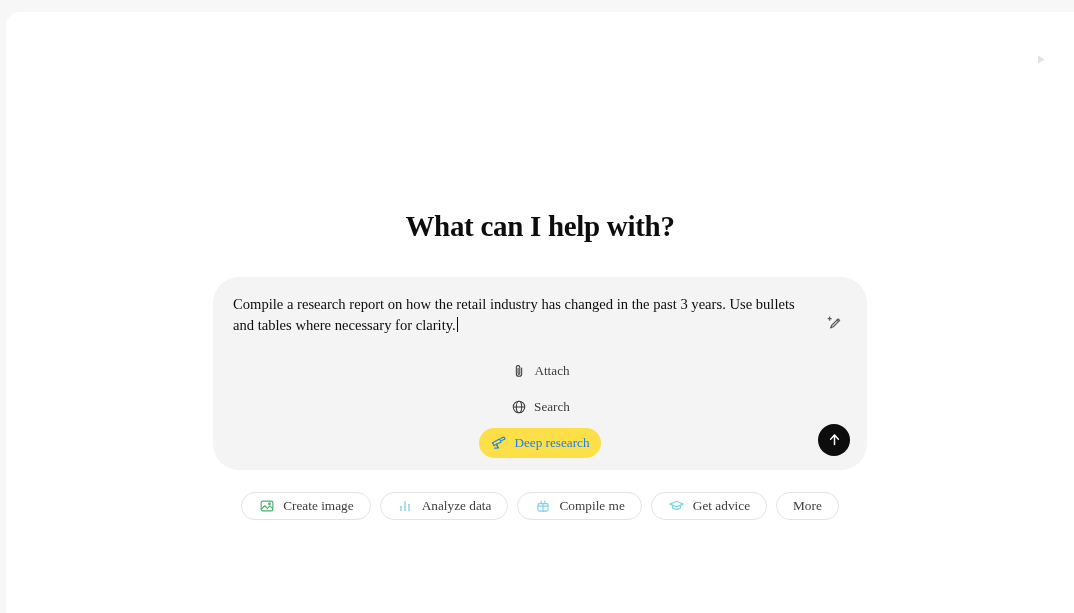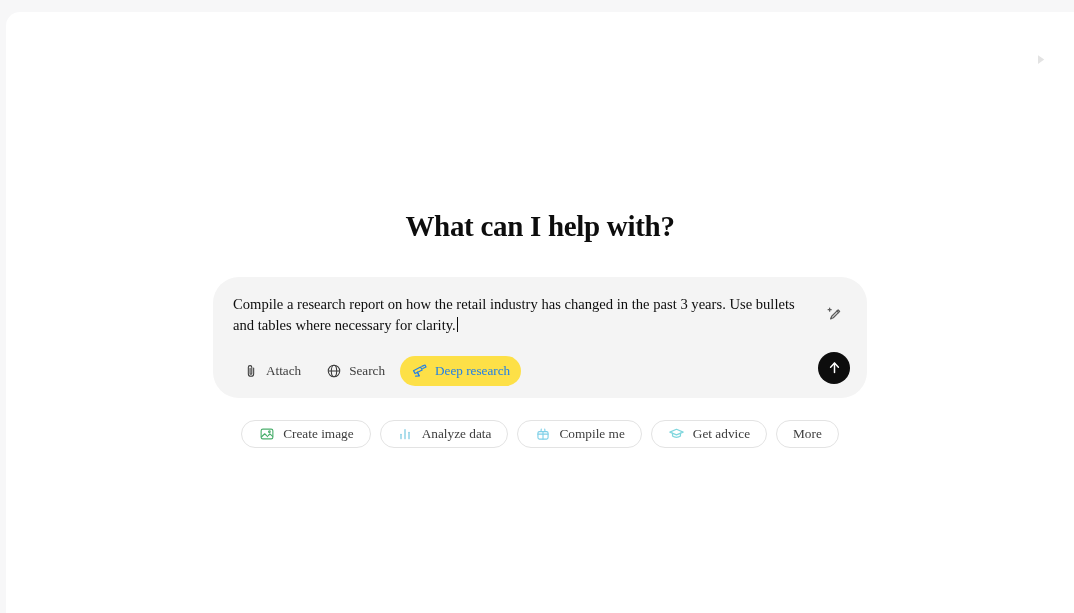--- a/index.html
+++ b/index.html
@@ -63,21 +63,21 @@
   #composer {
     margin-top: 31px;
     background: #f4f4f4;
     border-radius: 26px;
     padding: 17px 20px 12px 20px;
     position: relative;
   }
 
   #prompt-row {
     display: flex;
-    align-items: center;
+    align-items: flex-end;
     gap: 10px;
   }
 
   #prompt-text {
     flex: 1;
     font-size: 14.6px;
     line-height: 21px;
     color: #0d0d0d;
     white-space: pre-wrap;
     padding-right: 4px;
@@ -101,20 +101,21 @@
     justify-content: center;
     cursor: pointer;
     margin-top: -2px;
   }
 
   #composer-toolbar {
     display: flex;
     align-items: center;
     gap: 6px;
     margin-top: 20px;
+    flex-direction: column;
   }
 
   .tool-button {
     display: inline-flex;
     align-items: center;
     gap: 7px;
     height: 30px;
     padding: 0 9px;
     border-radius: 16px;
     font-size: 13.2px;

